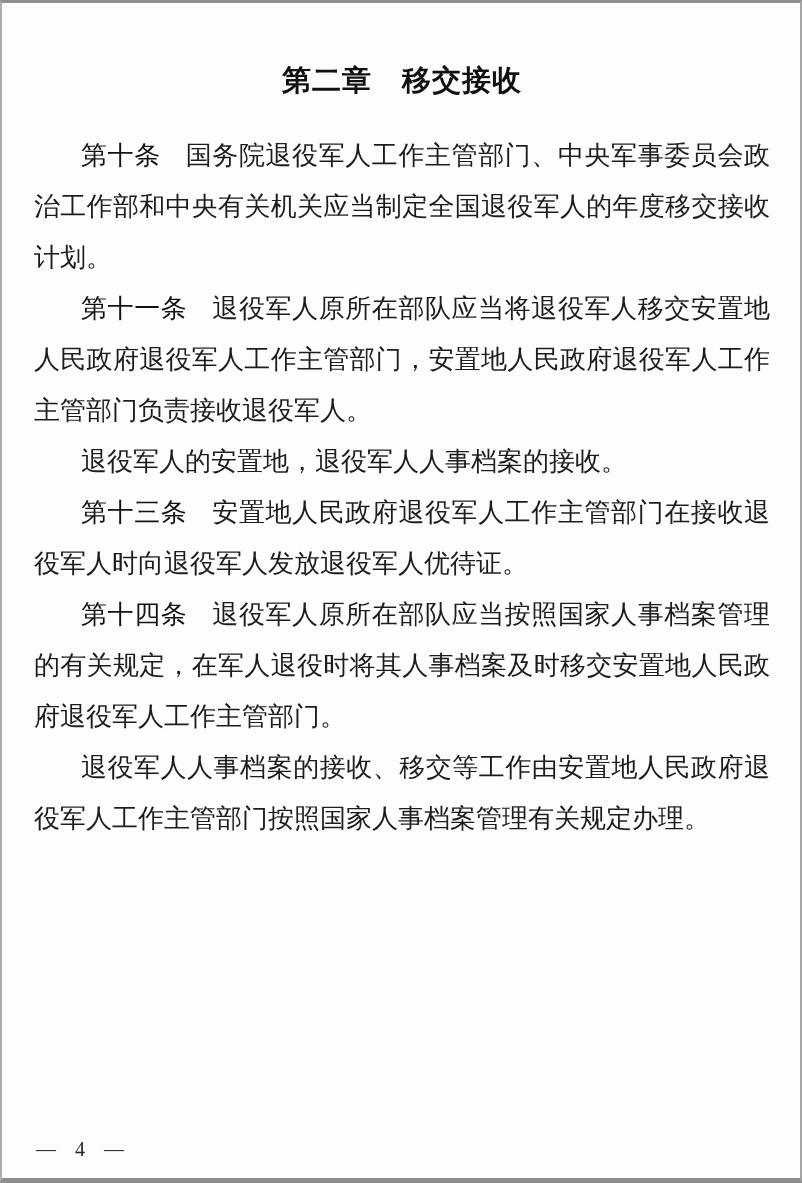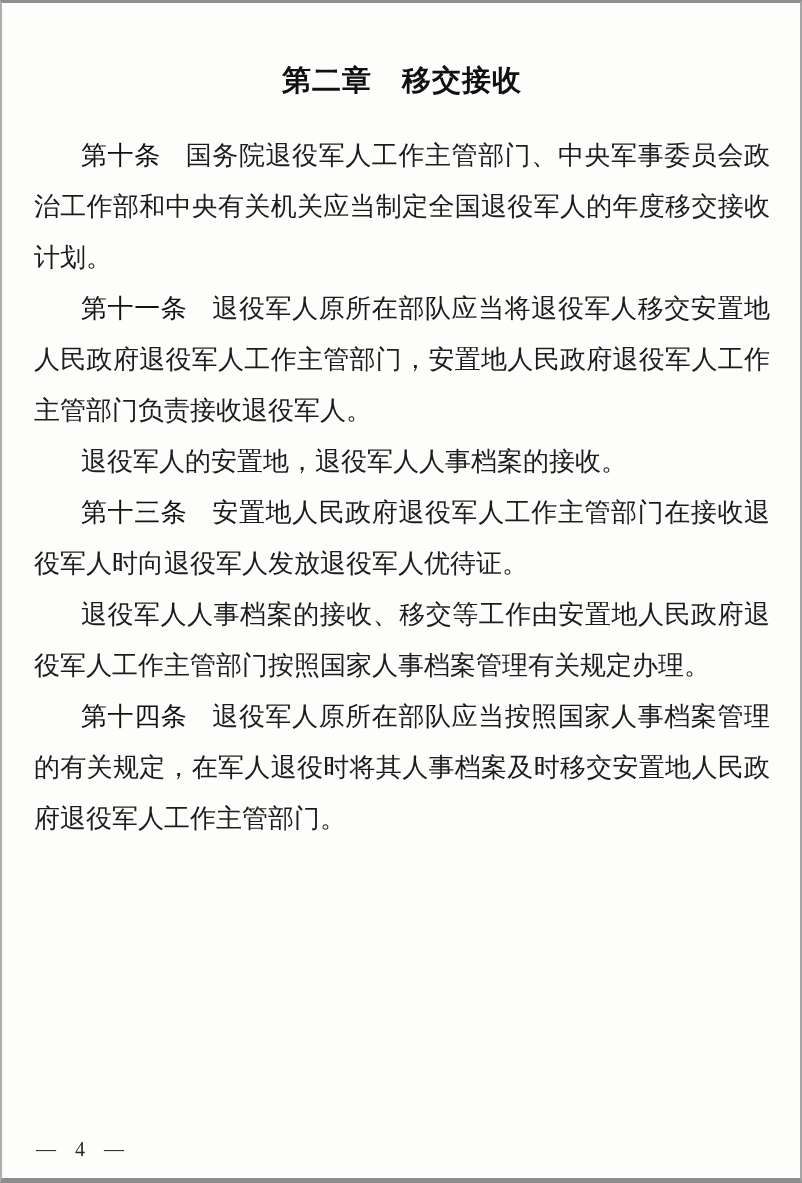--- a/index.html
+++ b/index.html
@@ -68,23 +68,23 @@
   <p class="para"><b class="article-label">第十条</b><span class="para-text">国务院退役军人工作主管部门、中央军事委员会政治工作部和中央有关机关应当制定全国退役军人的年度移交接收计划。</span></p>
 
   <p class="para"><b class="article-label">第十一条</b><span class="para-text">退役军人原所在部队应当将退役军人移交安置地人民政府退役军人工作主管部门，安置地人民政府退役军人工作主管部门负责接收退役军人。</span></p>
 
   <p class="para"><span class="para-text">退役军人的安置地，退役军人人事档案的接收。</span></p>
 
 
   <p class="para"><b class="article-label">第十三条</b><span class="para-text">安置地人民政府退役军人工作主管部门在接收退役军人时向退役军人发放退役军人优待证。</span></p>
 
 
+  <p class="para"><b class="article-label">第十四条</b><span class="para-text">退役军人原所在部队应当按照国家人事档案管理的有关规定，在军人退役时将其人事档案及时移交安置地人民政府退役军人工作主管部门。</span></p>
+
   <p class="para"><span class="para-text">退役军人人事档案的接收、移交等工作由安置地人民政府退役军人工作主管部门按照国家人事档案管理有关规定办理。</span></p>
-
-  <p class="para"><b class="article-label">第十四条</b><span class="para-text">退役军人原所在部队应当按照国家人事档案管理的有关规定，在军人退役时将其人事档案及时移交安置地人民政府退役军人工作主管部门。</span></p>
 
 </div>
 
   <div class="footer">
     <span>—</span>
     <span>4</span>
     <span>—</span>
   </div>
 </div>
 

